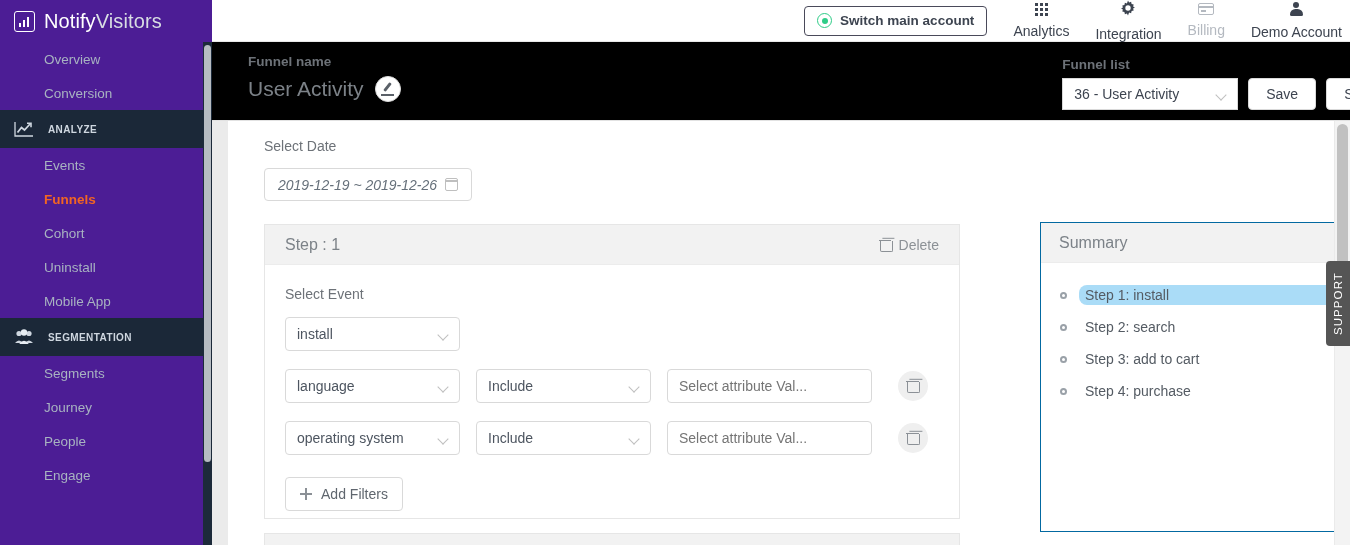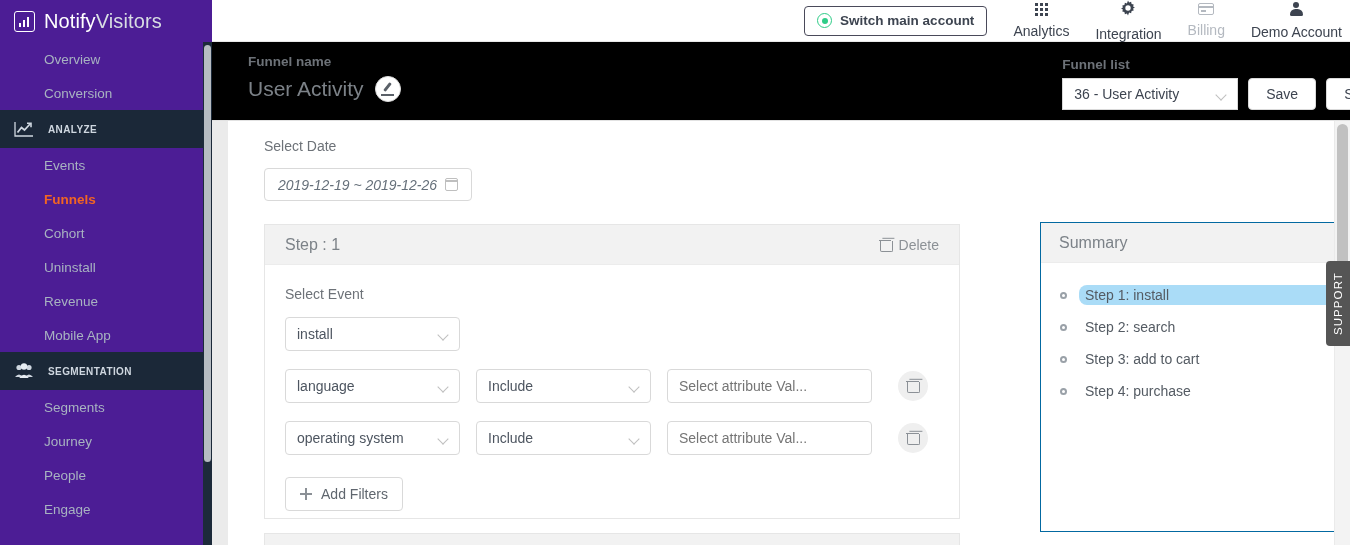--- a/index.html
+++ b/index.html
@@ -349,23 +349,20 @@
         <span>Events</span>
       </div>
     <div class="nav-item active">
         <span>Funnels</span>
       </div>
     <div class="nav-item">
         <span>Cohort</span>
       </div>
     <div class="nav-item">
         <span>Uninstall</span>
-      </div>
-    <div class="nav-item">
-        <span>Revenue</span>
       </div>
     <div class="nav-item">
         <span>Mobile App</span>
       </div>
 
     <div class="nav-section">
       <span class="sec-icon">
         <svg width="20" height="18" viewBox="0 0 20 18">
             <circle cx="5" cy="5.5" r="2.6" fill="#cfd7e0"></circle>
             <circle cx="15" cy="5.5" r="2.6" fill="#cfd7e0"></circle>

